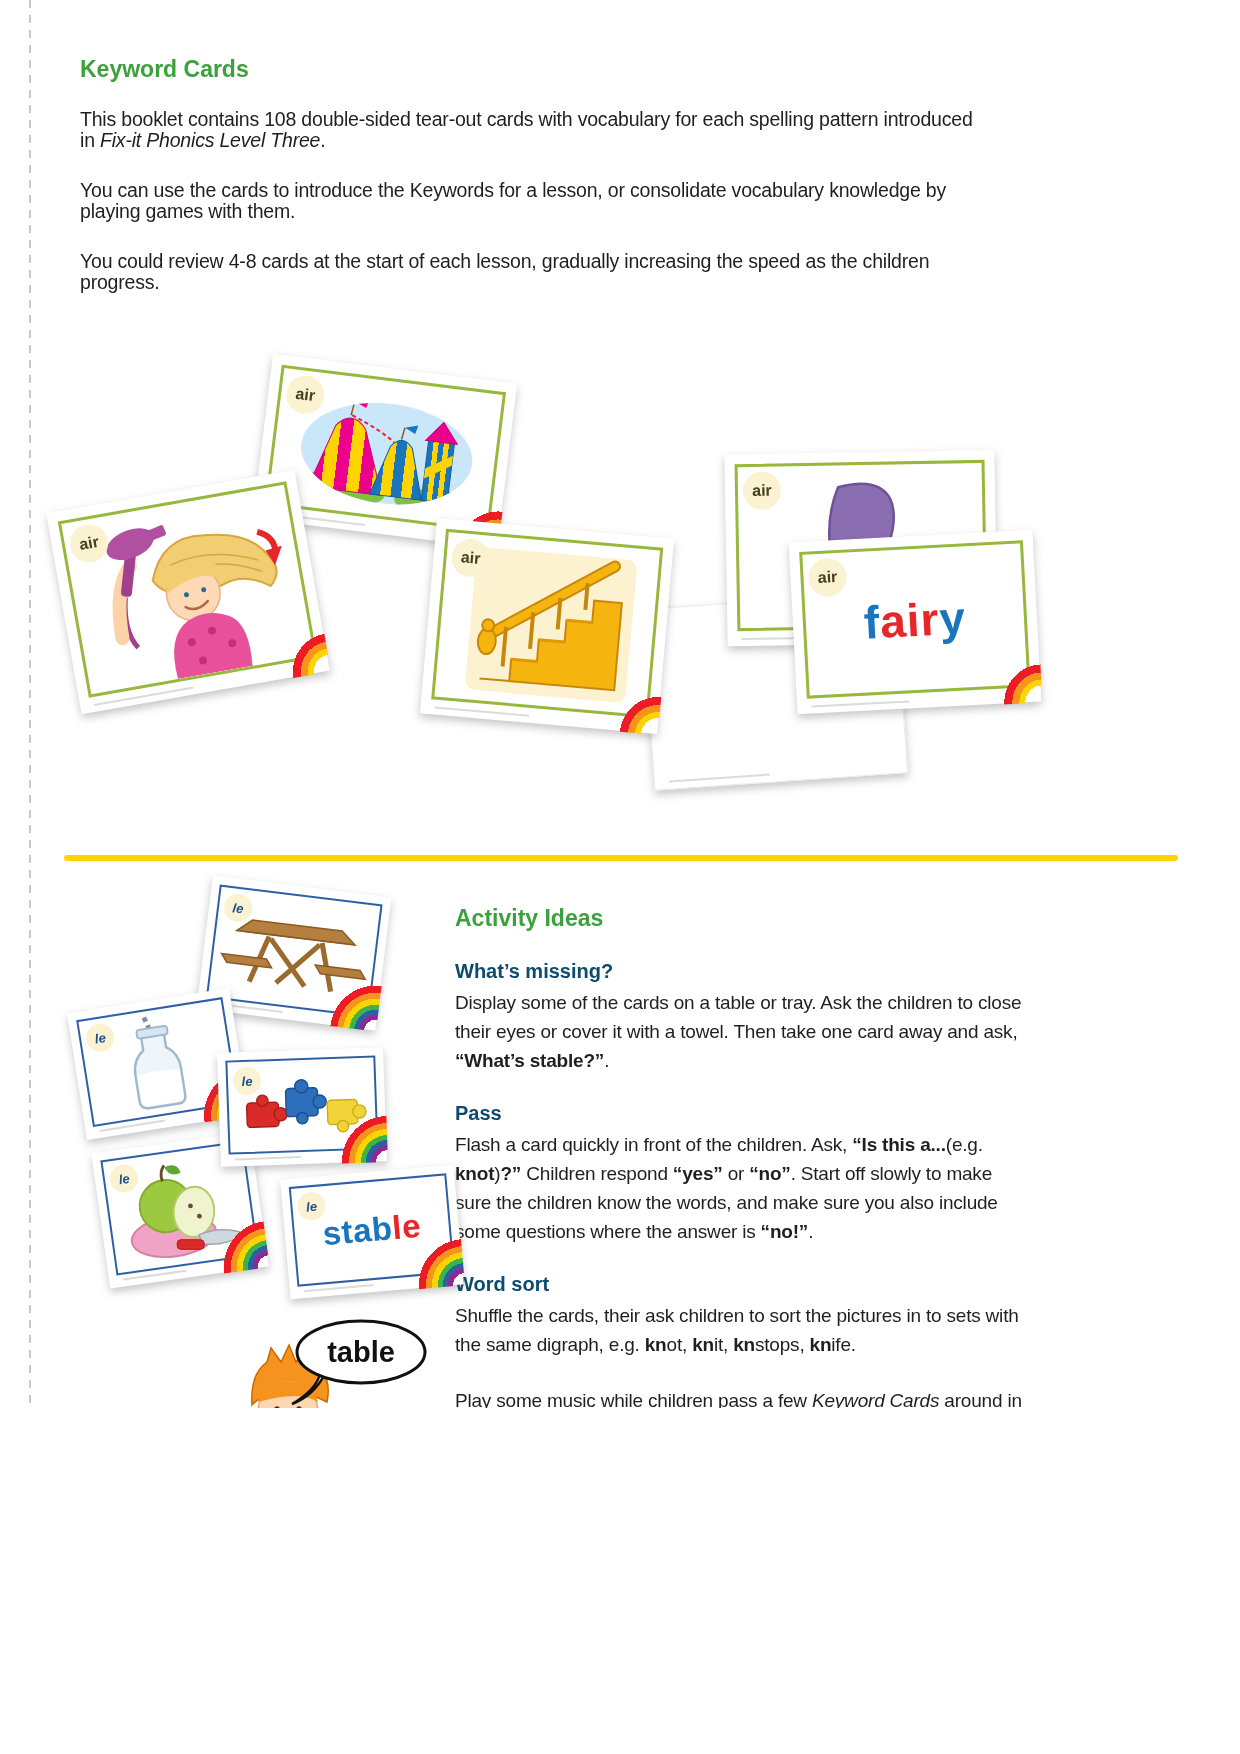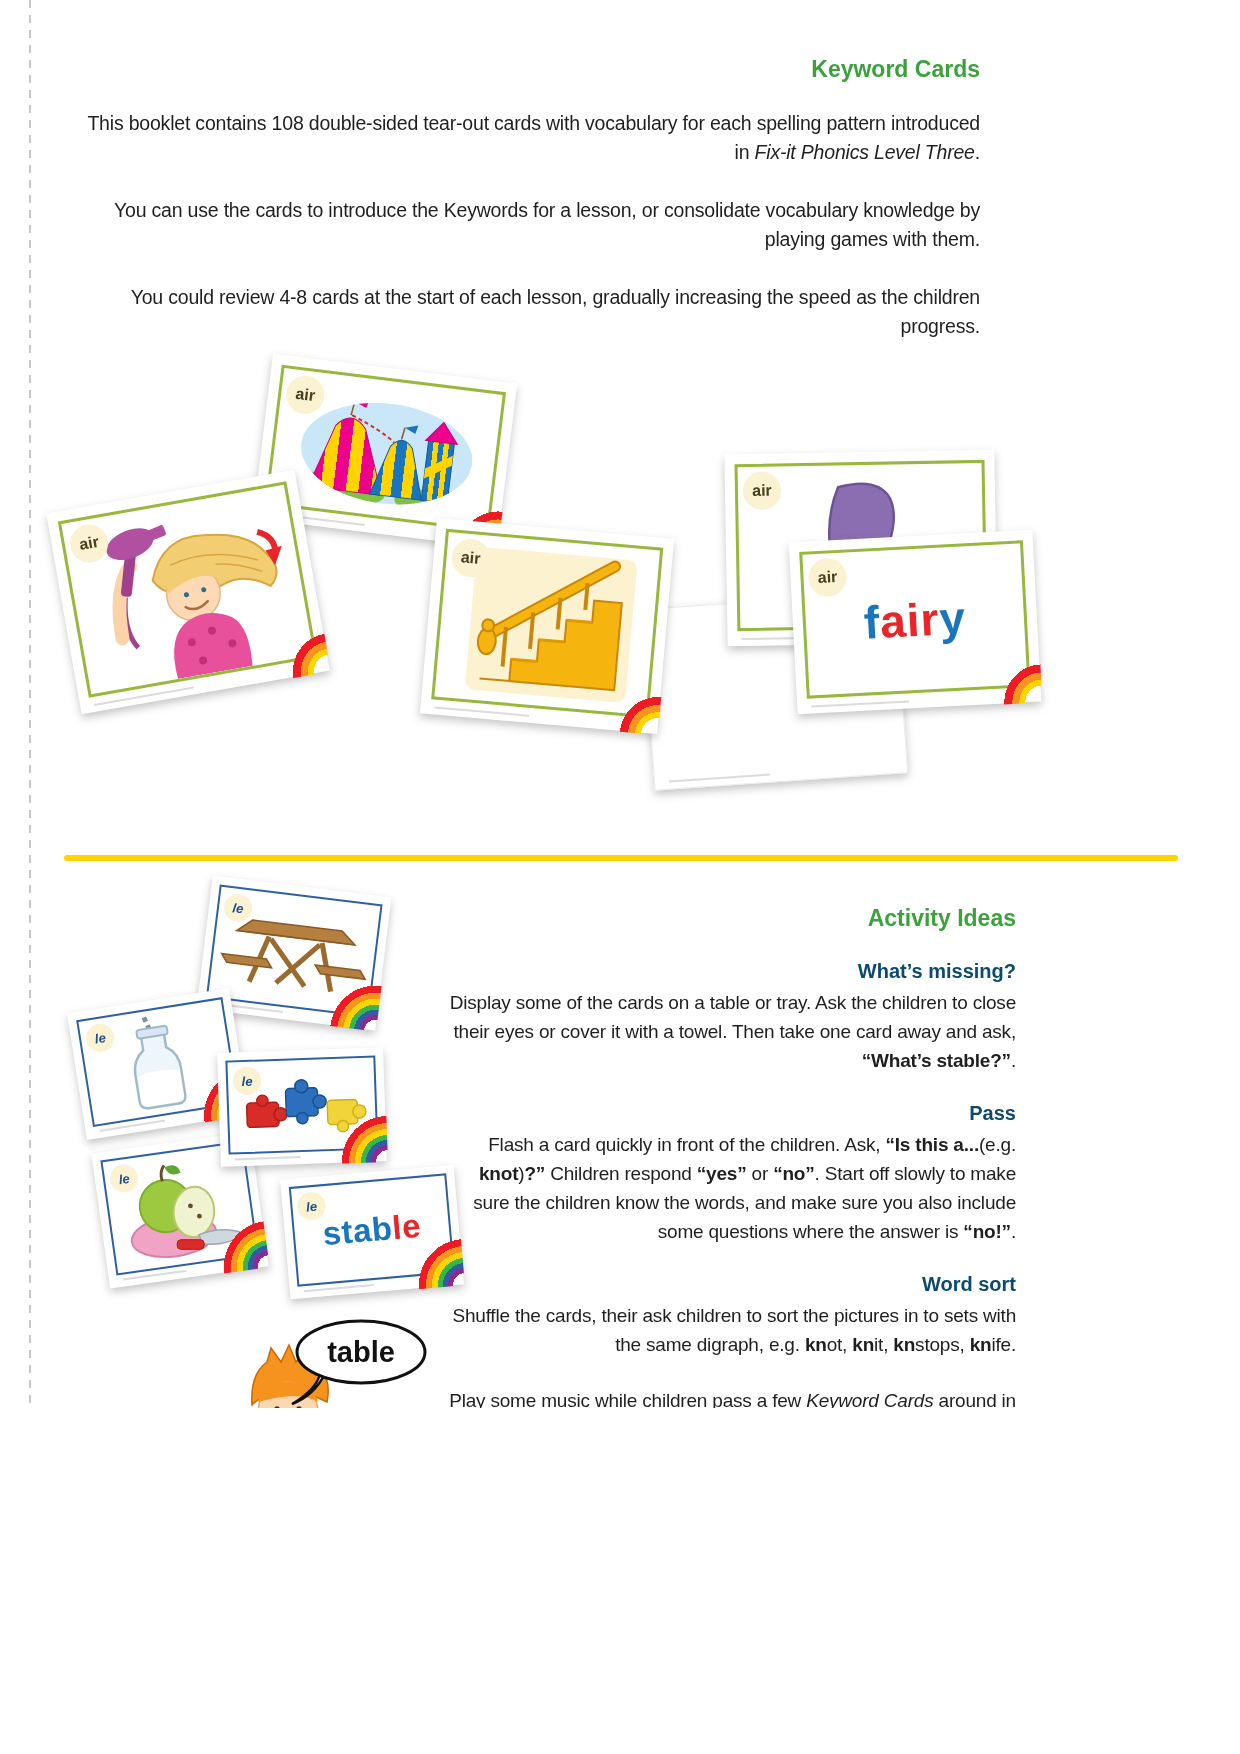--- a/index.html
+++ b/index.html
@@ -1,44 +1,44 @@
 <!DOCTYPE html>
 <html><head>
 <meta charset="utf-8">
 <style>
   html,body{margin:0;padding:0;background:#fff;}
   .page{position:relative;width:1240px;height:1408px;background:#fff;overflow:hidden;
-        font-family:"Liberation Sans",sans-serif;color:#1f1f1f;text-align:right;}
+        font-family:"Liberation Sans",sans-serif;color:#1f1f1f;}
   .perforation{position:absolute;left:29px;top:0;width:2px;height:1754px;
         background:repeating-linear-gradient(to bottom,#c8c8c8 0 8px,transparent 8px 15px);}
   
   .intro{position:absolute;left:80px;top:56px;width:900px;}
   .h-green{color:#3ba13b;font-weight:bold;font-size:23px;margin:0 0 26px 0;letter-spacing:0;}
-  .intro p{font-size:19.5px;line-height:29px;margin:0 0 29px 0;letter-spacing:-0.2px;}
+  .intro p{font-size:19.5px;line-height:21px;margin:0 0 29px 0;letter-spacing:-0.2px;}
   
   .divider{position:absolute;left:64px;top:855px;width:1114px;height:6px;background:#ffd400;border-radius:3px;}
   
   .card{position:absolute;background:#fff;box-shadow:0 4px 9px rgba(90,90,90,.35);}
   .card .inner{position:absolute;left:10px;right:10px;top:10px;bottom:15px;border:3px solid #97b83c;overflow:hidden;}
   .card.blue .inner{left:8px;right:8px;top:8px;bottom:12px;border:2.5px solid #2e5fa5;}
   .logo{position:absolute;top:5px;left:5px;border-radius:50%;background:#faf2d0;
         display:flex;align-items:center;justify-content:center;font-weight:700;}
   .card.air .logo{width:38px;height:38px;font-size:16px;color:#45401e;}
   .card.blue .logo{width:28px;height:28px;font-size:13px;color:#1f4e8c;font-style:italic;}
   .rainbow{position:absolute;right:-1px;bottom:-1px;width:44px;height:44px;
         background:radial-gradient(circle at 100% 100%,rgba(0,0,0,0) 0 17px,#ffd400 17px 23px,#f7941d 23px 30px,#ed1c24 30px 38px,rgba(0,0,0,0) 38px);}
   .card.blue .rainbow{width:52px;height:52px;
         background:radial-gradient(circle at 100% 100%,rgba(0,0,0,0) 0 12px,#92278f 12px 17px,#2e5fa5 17px 22px,#39b54a 22px 27px,#ffd400 27px 33px,#f7941d 33px 39px,#ed1c24 39px 46px,rgba(0,0,0,0) 46px);}
   .caption{position:absolute;bottom:6px;left:14px;width:40%;height:2.5px;background:#cfcfcf;opacity:.75;}
   .art{position:absolute;inset:0;width:100%;height:100%;}
   .word{display:flex;width:100%;height:100%;align-items:center;justify-content:center;font-weight:700;}
   .word.fairy{font-size:46px;letter-spacing:1px;}
   .word.stable{font-size:33px;letter-spacing:.5px;}
   
-  .activity{position:absolute;left:438px;top:905px;width:578px;}
+  .activity{position:absolute;left:455px;top:905px;width:578px;}
   .activity h2{color:#3ba13b;font-size:23px;font-weight:bold;margin:0 0 28px 0;}
   .activity h3{color:#0c4a6e;font-size:20px;font-weight:bold;margin:0 0 5px 0;}
   .activity p{font-size:19px;line-height:29px;margin:0 0 27px 0;letter-spacing:-0.2px;}
   
   .scene{position:absolute;left:62px;top:1310px;width:404px;height:354px;}
 </style>
 </head>
 <body>
 
 <div class="page">

